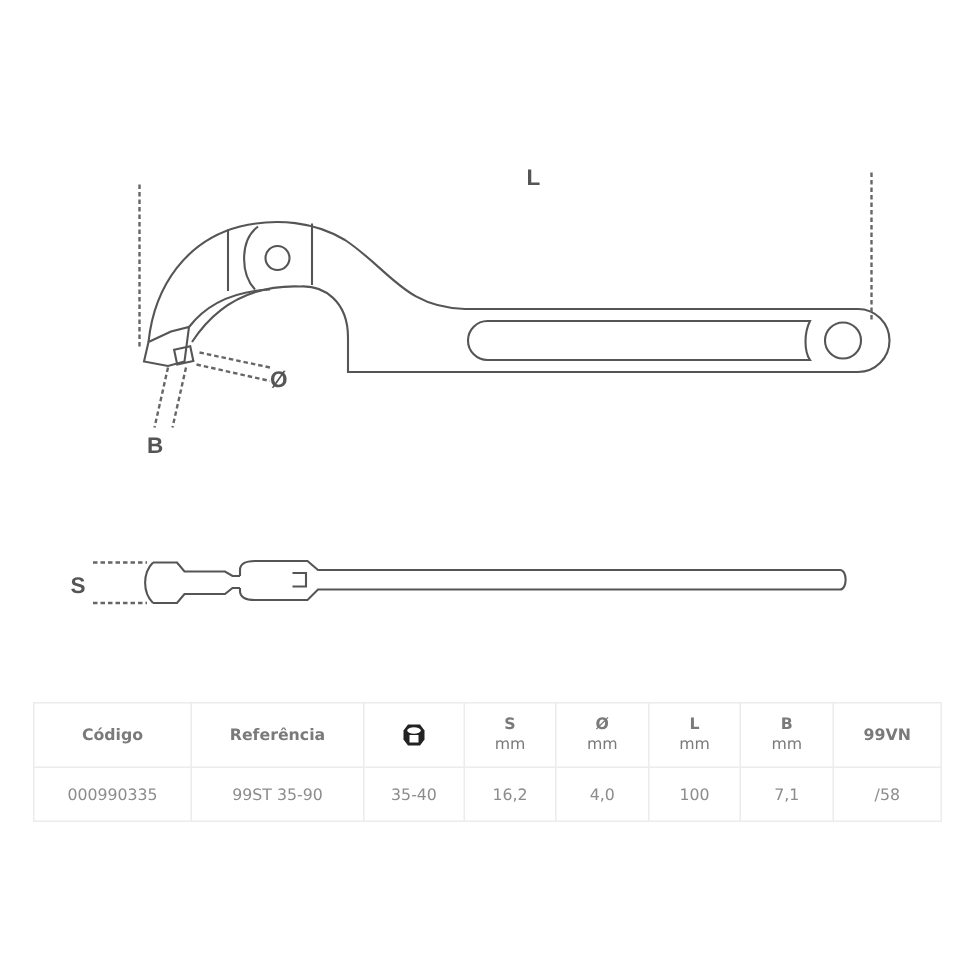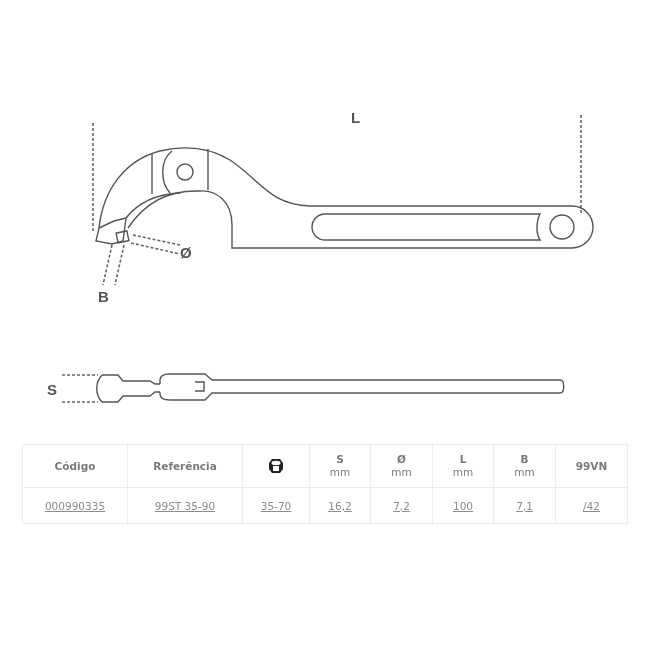--- a/index.html
+++ b/index.html
@@ -1,25 +1,25 @@
 <!DOCTYPE html>
 <html><head>
 <meta charset="utf-8">
 <style>
   html, body { margin: 0; padding: 0; background: #ffffff; }
   body { width: 650px; height: 650px; position: relative; overflow: hidden;
          font-family: "DejaVu Sans", "Liberation Sans", sans-serif; color: #777; }
   .drawing { position: absolute; left: 0; top: 0; width: 650px; height: 440px; }
   .dim-label { font-family: "Liberation Sans", sans-serif; font-weight: bold; font-size: 15px; fill: #555; }
-  .spec-table { position: absolute; left: 22px; top: 444px; width: 605px;
+  .spec-table { position: absolute; left: 22px; top: 468px; width: 605px;
                 border-collapse: collapse; table-layout: fixed; }
   .spec-table th, .spec-table td { border: 1px solid #ececec; text-align: center;
                 vertical-align: middle; font-size: 10.5px; color: #888; padding: 0; }
   .spec-table th { height: 42px; font-weight: bold; color: #7a7a7a; line-height: 13px; }
-  .spec-table td { height: 35px; color: #8c8c8c; text-decoration: underline; }
+  .spec-table td { height: 35px; color: #8c8c8c; }
   .unit { display: block; font-weight: normal; }
   .nut-icon { display: inline-block; width: 20px; height: 16px; vertical-align: middle; }
 </style>
 </head>
 <body>
 
 <svg class="drawing" viewBox="0 0 650 440" xmlns="http://www.w3.org/2000/svg">
   <g fill="none" stroke="#555" stroke-width="1.4">
 
     <g>
@@ -106,21 +106,21 @@
         <span>B</span>
         <span class="unit">mm</span>
       </th>
       <th>99VN</th>
     </tr>
   </thead>
   <tbody>
     <tr>
       <td>000990335</td>
       <td>99ST 35-90</td>
-      <td>35-70</td>
+      <td>35-40</td>
       <td>16,2</td>
-      <td>7,2</td>
+      <td>4,0</td>
       <td>100</td>
       <td>7,1</td>
-      <td>/42</td>
+      <td>/58</td>
     </tr>
   </tbody>
 </table>
 
 </body></html>

